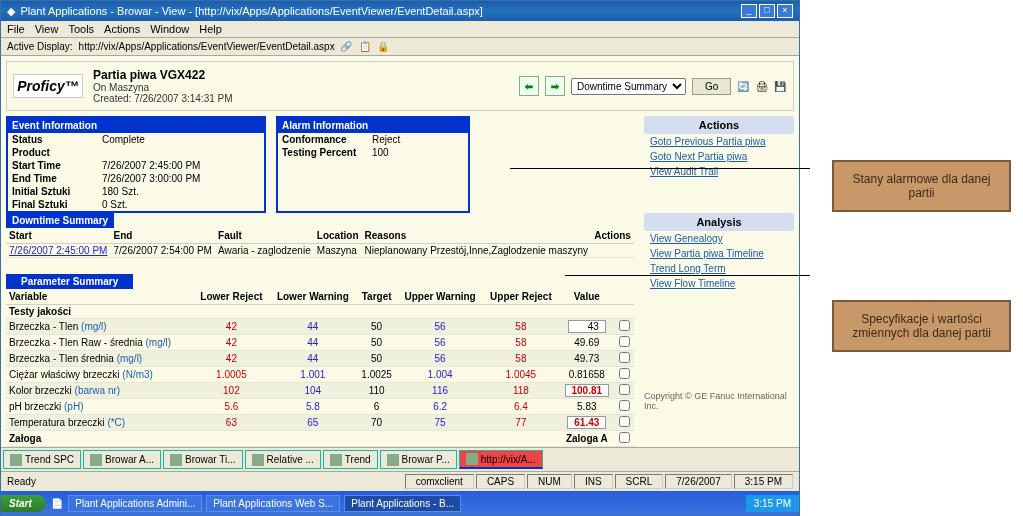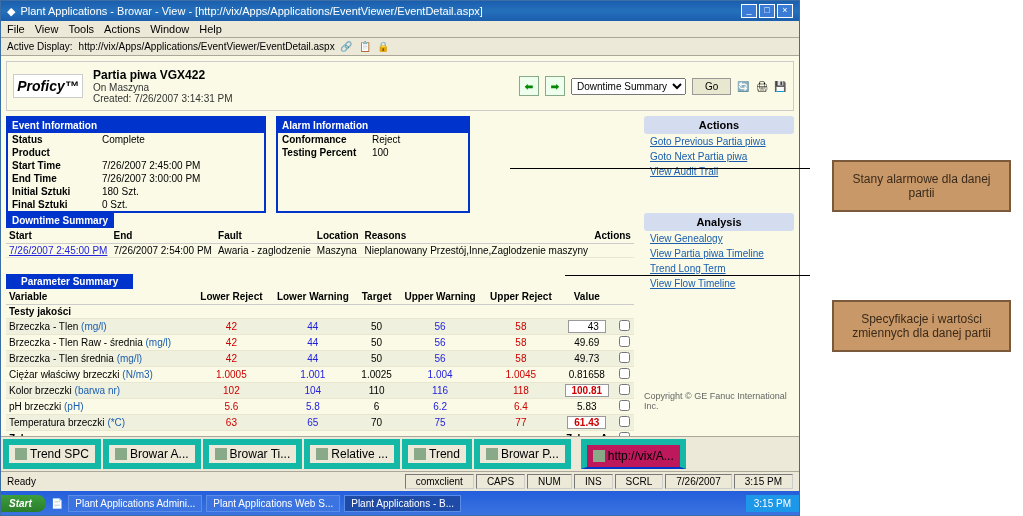--- a/index.html
+++ b/index.html
@@ -49,22 +49,22 @@
 table.grid tr:nth-child(even) td { background: #f0f0df; }
 .catrow td { font-weight: bold; background: #fafae6 !important; }
 .num { text-align: center; }
 .red { color: #c00; }
 .blue { color: #22d; }
 .valbox { display: inline-block; border: 1px solid #999; padding: 0 6px; min-width: 38px; text-align: right; background: #fff; }
 .valbox.redb { color: #c00; font-weight: bold; }
 input[type=checkbox] { width: 11px; height: 11px; }
 
 .taskbtns { display: flex; gap: 2px; padding: 2px; background: #ece9d8; border-top: 1px solid #aca899; }
-.taskbtn { background: #ece9d8; border: 6px solid #14b8a6; padding: 2px 6px; font-size: 12px; display: flex; align-items: center; gap: 3px; }
-.taskbtn.active { background: #be185d; border-bottom: 2px solid #0033cc; margin-left: 8px; }
+.taskbtn { background: #ece9d8; border: 1px solid #14b8a6; padding: 2px 6px; font-size: 10px; display: flex; align-items: center; gap: 3px; }
+.taskbtn.active { background: #ef4444; border-bottom: 2px solid #0033cc; }
 .ticon { width: 12px; height: 12px; background: #8a8; display: inline-block; }
 
 .statusbar { display: flex; padding: 2px 6px; background: #ece9d8; border-top: 1px solid #aca899; font-size: 10px; align-items: center; }
 .statusbar .cell { border: 1px inset #ccc; padding: 1px 10px; margin-left: 2px; }
 
 .winbar { display: flex; background: linear-gradient(#245edb,#3b74e0); height: 24px; align-items: center; font-size: 10px; color: white; }
 .startbtn { background: linear-gradient(#3c9e3c,#2a7e2a); padding: 3px 14px 3px 8px; font-weight: bold; font-style: italic; border-radius: 0 10px 10px 0; }
 .wintask { background: #3b74e0; border: 1px solid #5a8de8; padding: 2px 6px; margin-left: 4px; }
 .wintask.act { background: #1e4ba8; }
 .wintray { margin-left: auto; background: #1d98e8; padding: 3px 8px; }

